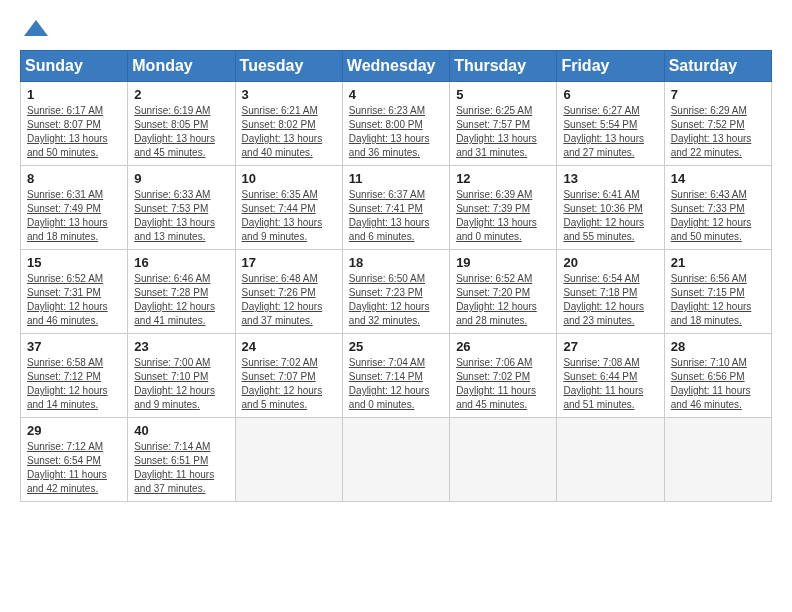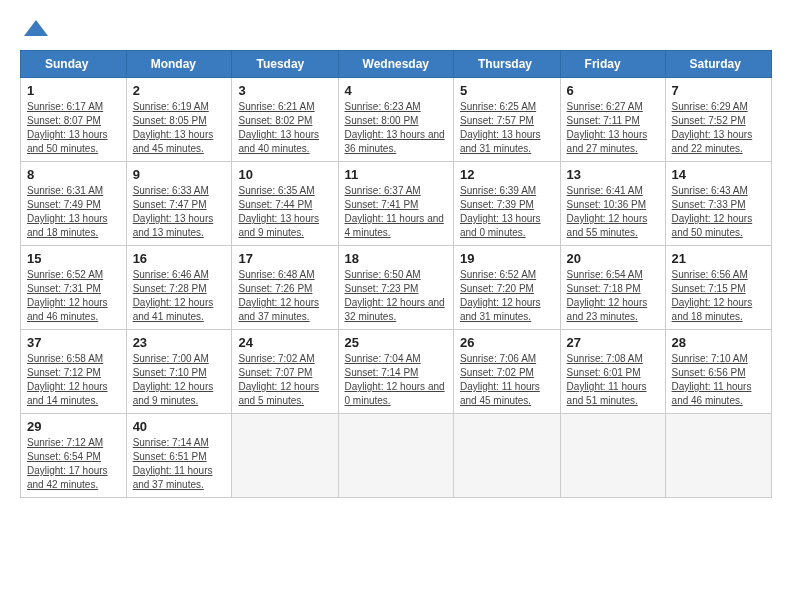--- a/index.html
+++ b/index.html
@@ -48,22 +48,22 @@
     }
     .calendar {
       width: 100%;
       border-collapse: collapse;
       font-size: 10.5px;
     }
     .calendar thead th {
       background-color: #3a7bbf;
       color: #fff;
       text-align: left;
-      padding: 6px 24px;
-      font-size: 12px;
+      padding: 6px 4px;
+      font-size: 16px;
       font-weight: bold;
       border: 1px solid #2d6aaa;
     }
     .calendar tbody td {
       border: 1px solid #ccc;
       vertical-align: top;
       padding: 5px 6px;
       width: 107px;
       min-height: 70px;
     }
@@ -160,21 +160,21 @@
         <div class="day-info">
           <span>Sunrise: 6:25 AM</span><br>
           <span>Sunset: 7:57 PM</span><br>
           <span>Daylight: 13 hours and 31 minutes.</span>
         </div>
       </td>
         <td>
         <span class="day-num">6</span>
         <div class="day-info">
           <span>Sunrise: 6:27 AM</span><br>
-          <span>Sunset: 7:11 PM</span><br>
+          <span>Sunset: 5:54 PM</span><br>
           <span>Daylight: 13 hours and 27 minutes.</span>
         </div>
       </td>
         <td>
         <span class="day-num">7</span>
         <div class="day-info">
           <span>Sunrise: 6:29 AM</span><br>
           <span>Sunset: 7:52 PM</span><br>
           <span>Daylight: 13 hours and 22 minutes.</span>
         </div>
@@ -186,38 +186,38 @@
         <div class="day-info">
           <span>Sunrise: 6:31 AM</span><br>
           <span>Sunset: 7:49 PM</span><br>
           <span>Daylight: 13 hours and 18 minutes.</span>
         </div>
       </td>
         <td>
         <span class="day-num">9</span>
         <div class="day-info">
           <span>Sunrise: 6:33 AM</span><br>
-          <span>Sunset: 7:47 PM</span><br>
+          <span>Sunset: 7:53 PM</span><br>
           <span>Daylight: 13 hours and 13 minutes.</span>
         </div>
       </td>
         <td>
         <span class="day-num">10</span>
         <div class="day-info">
           <span>Sunrise: 6:35 AM</span><br>
           <span>Sunset: 7:44 PM</span><br>
           <span>Daylight: 13 hours and 9 minutes.</span>
         </div>
       </td>
         <td>
         <span class="day-num">11</span>
         <div class="day-info">
           <span>Sunrise: 6:37 AM</span><br>
           <span>Sunset: 7:41 PM</span><br>
-          <span>Daylight: 11 hours and 4 minutes.</span>
+          <span>Daylight: 13 hours and 6 minutes.</span>
         </div>
       </td>
         <td>
         <span class="day-num">12</span>
         <div class="day-info">
           <span>Sunrise: 6:39 AM</span><br>
           <span>Sunset: 7:39 PM</span><br>
           <span>Daylight: 13 hours and 0 minutes.</span>
         </div>
       </td>
@@ -269,21 +269,21 @@
           <span>Sunrise: 6:50 AM</span><br>
           <span>Sunset: 7:23 PM</span><br>
           <span>Daylight: 12 hours and 32 minutes.</span>
         </div>
       </td>
         <td>
         <span class="day-num">19</span>
         <div class="day-info">
           <span>Sunrise: 6:52 AM</span><br>
           <span>Sunset: 7:20 PM</span><br>
-          <span>Daylight: 12 hours and 31 minutes.</span>
+          <span>Daylight: 12 hours and 28 minutes.</span>
         </div>
       </td>
         <td>
         <span class="day-num">20</span>
         <div class="day-info">
           <span>Sunrise: 6:54 AM</span><br>
           <span>Sunset: 7:18 PM</span><br>
           <span>Daylight: 12 hours and 23 minutes.</span>
         </div>
       </td>
@@ -334,40 +334,40 @@
         <div class="day-info">
           <span>Sunrise: 7:06 AM</span><br>
           <span>Sunset: 7:02 PM</span><br>
           <span>Daylight: 11 hours and 45 minutes.</span>
         </div>
       </td>
         <td>
         <span class="day-num">27</span>
         <div class="day-info">
           <span>Sunrise: 7:08 AM</span><br>
-          <span>Sunset: 6:01 PM</span><br>
+          <span>Sunset: 6:44 PM</span><br>
           <span>Daylight: 11 hours and 51 minutes.</span>
         </div>
       </td>
         <td>
         <span class="day-num">28</span>
         <div class="day-info">
           <span>Sunrise: 7:10 AM</span><br>
           <span>Sunset: 6:56 PM</span><br>
           <span>Daylight: 11 hours and 46 minutes.</span>
         </div>
       </td>
       </tr>
       <tr>
         <td>
         <span class="day-num">29</span>
         <div class="day-info">
           <span>Sunrise: 7:12 AM</span><br>
           <span>Sunset: 6:54 PM</span><br>
-          <span>Daylight: 17 hours and 42 minutes.</span>
+          <span>Daylight: 11 hours and 42 minutes.</span>
         </div>
       </td>
         <td>
         <span class="day-num">40</span>
         <div class="day-info">
           <span>Sunrise: 7:14 AM</span><br>
           <span>Sunset: 6:51 PM</span><br>
           <span>Daylight: 11 hours and 37 minutes.</span>
         </div>
       </td>

